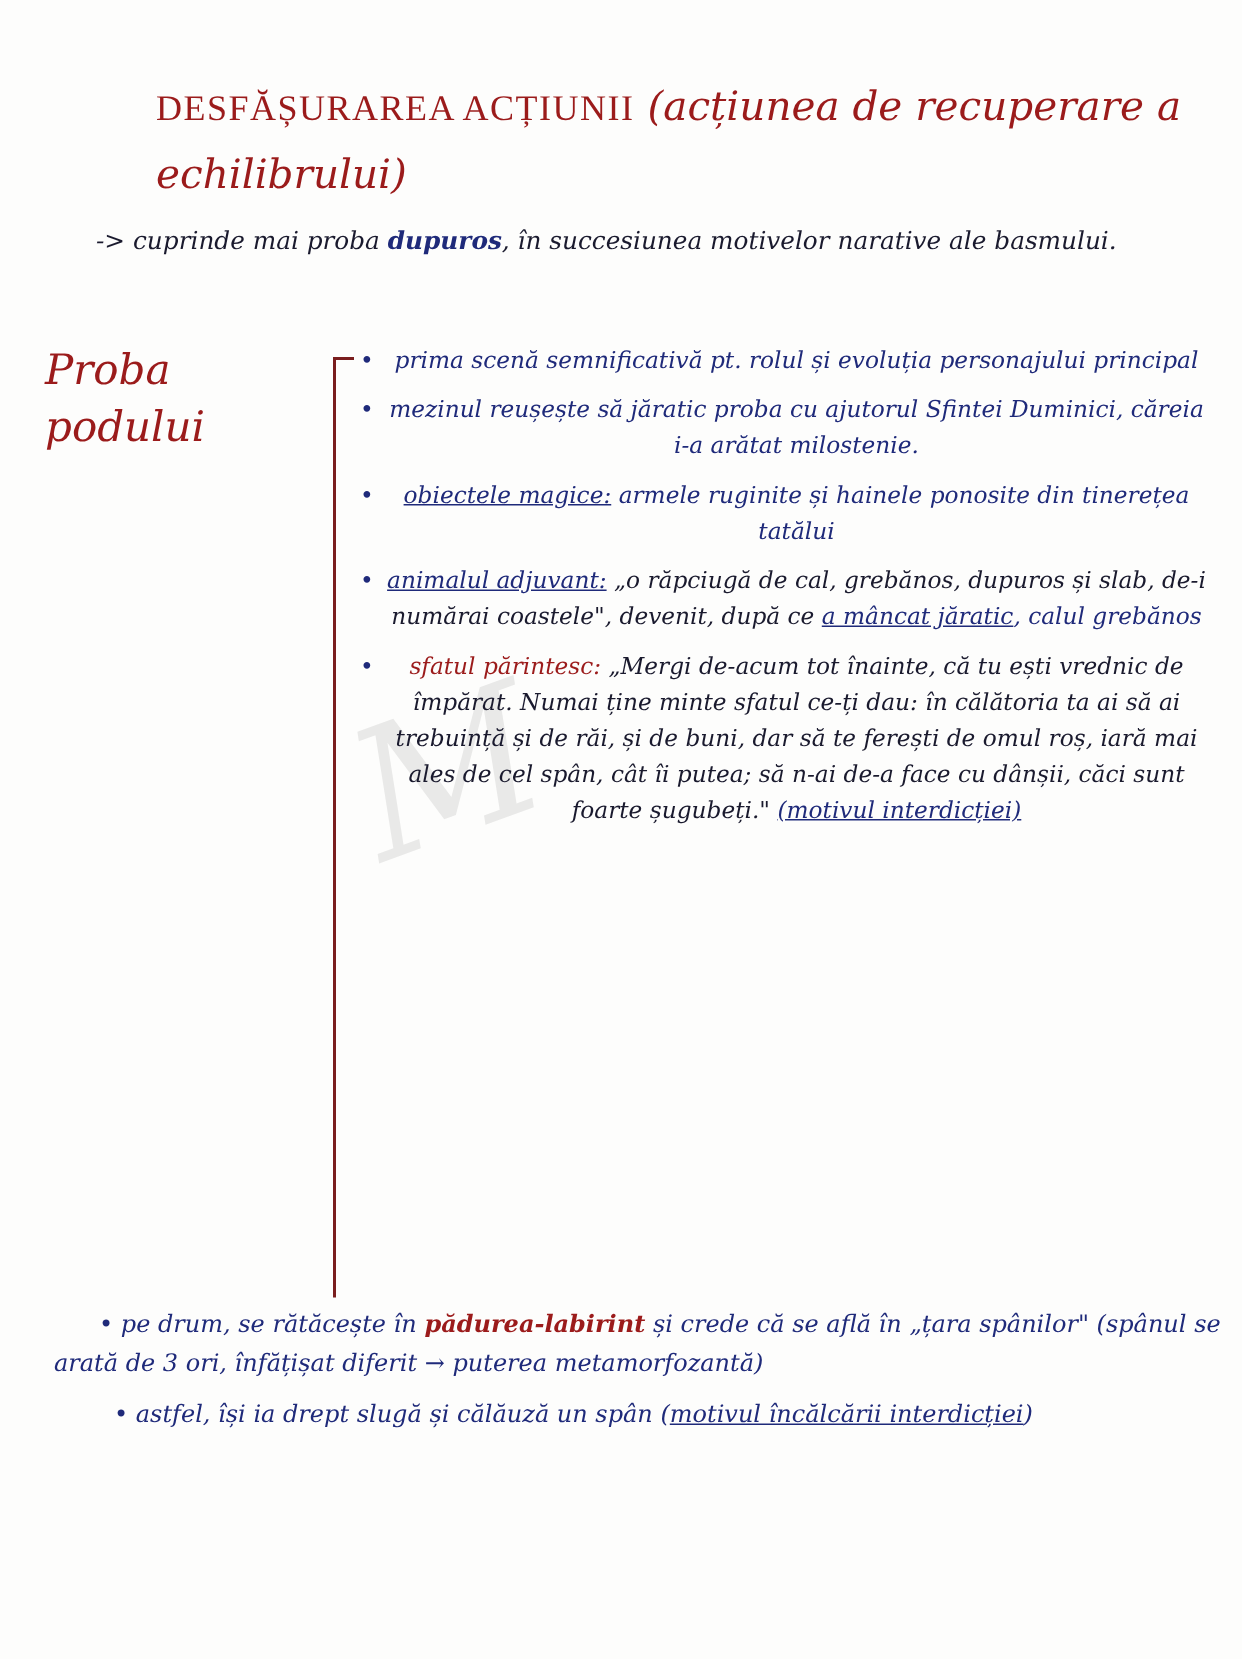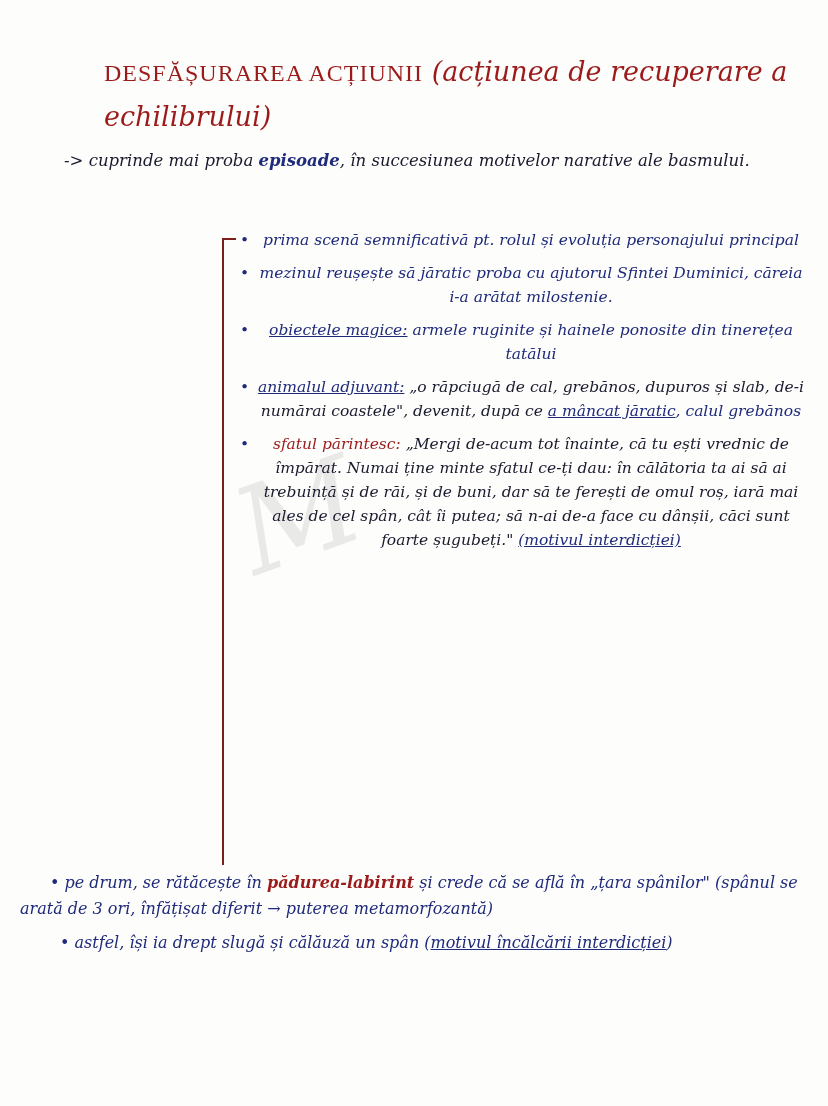--- a/index.html
+++ b/index.html
@@ -36,21 +36,21 @@
     }
     .bullets {
       position: absolute; left: 240px; top: 228px; width: 570px;
       font-size: 15.5px; line-height: 24px; font-style: italic;
       list-style: none; margin: 0; padding: 0; text-align: center;
     }
     .bullets li { margin-bottom: 9px; position: relative; padding-left: 12px; }
     .bullets li::before { content: "•"; position: absolute; left: 0; top: 0; color: #1f2a7a; }
     .u { text-decoration: underline; }
     .bottom {
-      position: absolute; left: 20px; top: 870px; width: 780px;
+      position: absolute; left: 36px; top: 870px; width: 780px;
       font-size: 16px; line-height: 26px; font-style: italic;
     }
     .bottom p { margin: 0 0 8px 0; }
     .bottom .b1 { text-indent: 30px; }
     .bottom .b2 { text-indent: 40px; }
     .watermark {
       position: absolute; left: 250px; top: 420px; width: 260px; height: 240px;
       color: rgba(120,120,120,0.15); font-size: 120px; font-style: italic;
       transform: rotate(-20deg); pointer-events: none;
       font-family: "DejaVu Serif", serif;
@@ -64,23 +64,24 @@
   <div class="watermark">M</div>
 
   <div class="title red">
     <span class="caps">DESFĂȘURAREA ACȚIUNII</span>
     <span>(acțiunea de recuperare a echilibrului)</span>
   </div>
 
   <div class="intro dark">
     <span>-&gt;</span>
     <span>cuprinde mai proba</span>
-    <b class="blue">episoade</b><span>, în succesiunea motivelor narative ale basmului.</span>
+    <b class="blue">dupuros</b><span>, în succesiunea motivelor narative ale basmului.</span>
   </div>
 
+  <div class="section-label">Proba podului</div>
   <div class="bracket"></div>
 
   <ul class="bullets">
     <li class="blue">
       <span>prima scenă semnificativă pt. rolul și evoluția personajului principal</span>
     </li>
     <li class="blue">
       <span>mezinul reușește să jăratic proba cu ajutorul Sfintei Duminici, căreia i-a arătat milostenie.</span>
     </li>
     <li class="blue">

